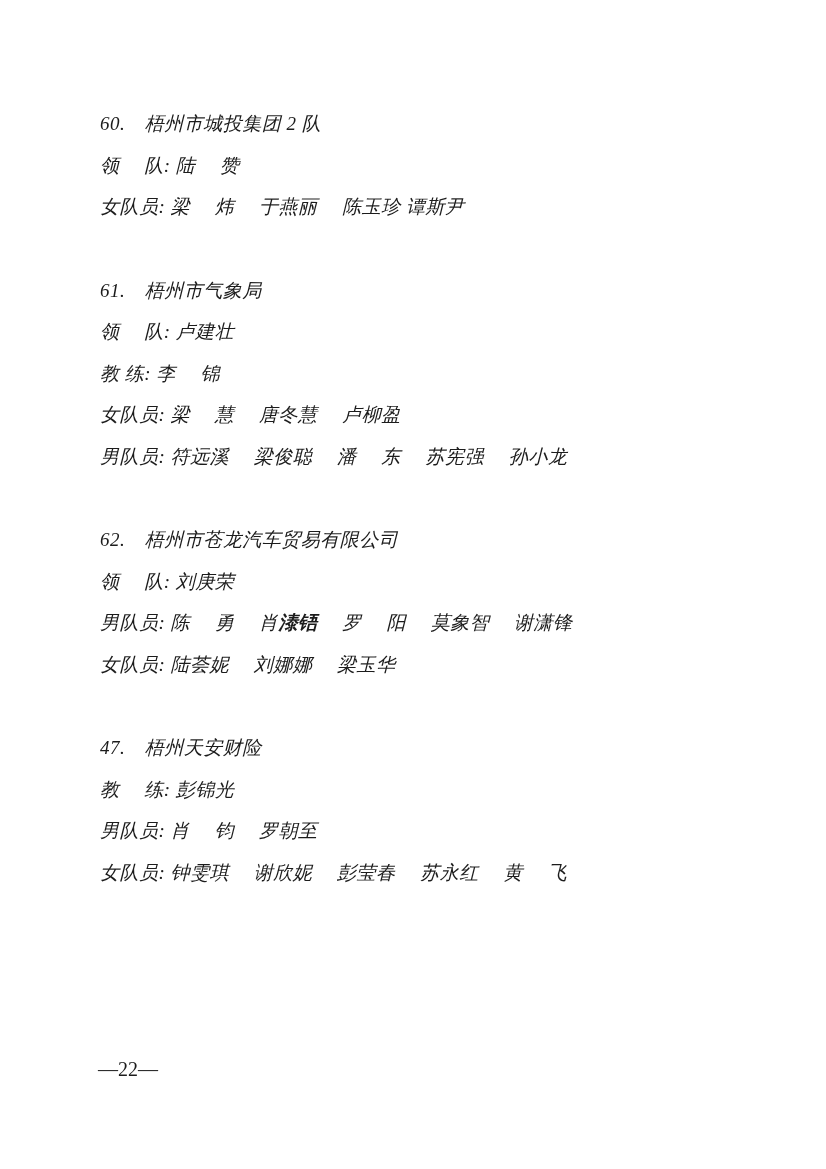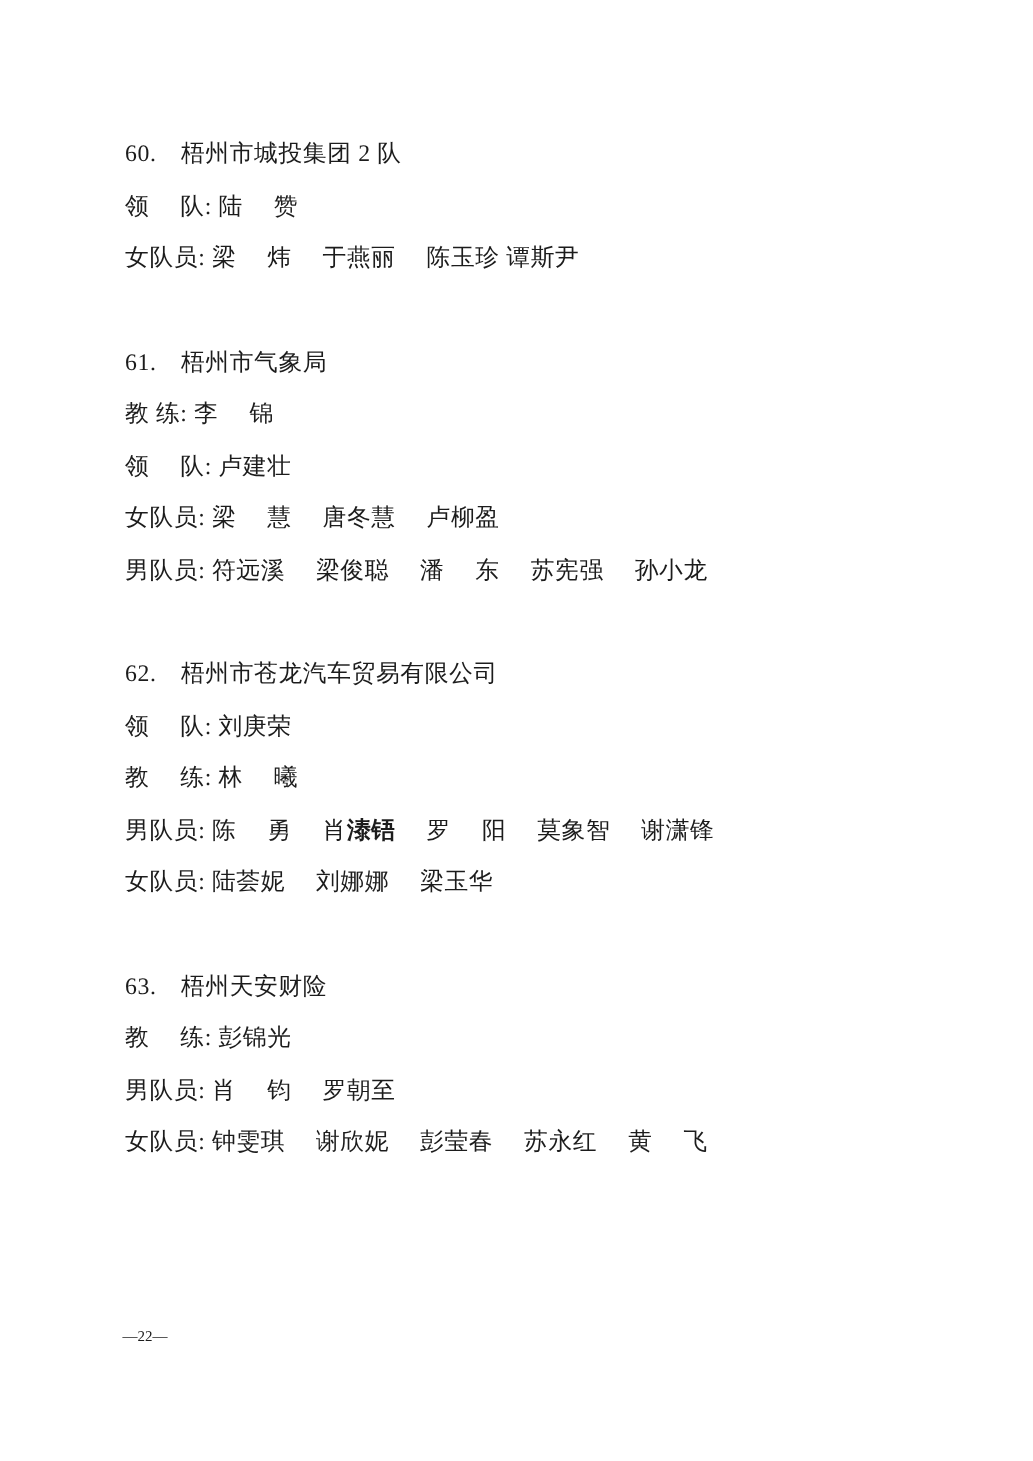--- a/index.html
+++ b/index.html
@@ -26,64 +26,64 @@
     margin: 0 0 42px 0;
   }
   .team:last-child {
     margin-bottom: 0;
   }
   .line {
     font-size: 19px;
     line-height: 41.5px;
     white-space: pre;
     letter-spacing: 0.5px;
+    font-style: italic;
   }
   .rare {
     font-family: "Liberation Sans", "DejaVu Sans", sans-serif;
     font-weight: 700;
   }
   .footer {
     position: absolute;
     left: 98px;
     top: 1058px;
-    font-size: 12px;
+    font-size: 20px;
     line-height: 22px;
     white-space: pre;
   }
 </style>
 </head>
 <body>
 
 <div class="page">
   <div class="content">
 
     <section class="team">
       <div class="line">60.　梧州市城投集团 2 队</div>
       <div class="line">领　 队: 陆　 赞</div>
       <div class="line">女队员: 梁　 炜　 于燕丽　 陈玉珍 谭斯尹</div>
     </section>
 
     <section class="team">
       <div class="line">61.　梧州市气象局</div>
+      <div class="line">领　 队: 卢建壮</div>
       <div class="line">教 练: 李　 锦</div>
-      <div class="line">领　 队: 卢建壮</div>
       <div class="line">女队员: 梁　 慧　 唐冬慧　 卢柳盈</div>
       <div class="line"><span>男队员: 符远溪　 梁俊聪　 潘　 东　 苏宪强　 孙小龙</span><span class="rare"></span><span></span></div>
     </section>
 
     <section class="team">
       <div class="line">62.　梧州市苍龙汽车贸易有限公司</div>
       <div class="line">领　 队: 刘庚荣</div>
-      <div class="line">教　 练: 林　 曦</div>
       <div class="line"><span>男队员: 陈　 勇　 肖</span><span class="rare">溙铻</span><span>　 罗　 阳　 莫象智　 谢潇锋</span></div>
       <div class="line">女队员: 陆荟妮　 刘娜娜　 梁玉华</div>
     </section>
 
     <section class="team">
-      <div class="line">63.　梧州天安财险</div>
+      <div class="line">47.　梧州天安财险</div>
       <div class="line">教　 练: 彭锦光</div>
       <div class="line"><span>男队员: 肖　 钧　 罗朝至</span><span class="rare"></span><span></span></div>
       <div class="line">女队员: 钟雯琪　 谢欣妮　 彭莹春　 苏永红　 黄　 飞</div>
     </section>
 
   </div>
 
   <div class="footer">—22—</div>
 </div>
 

